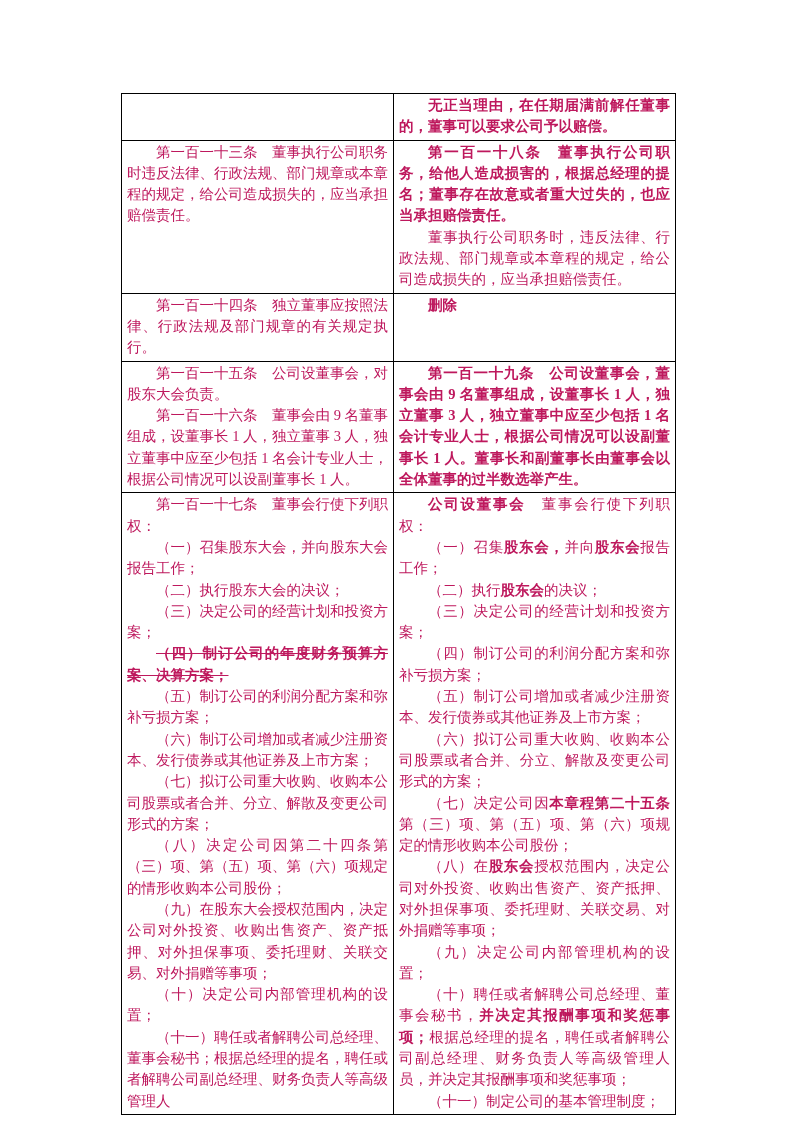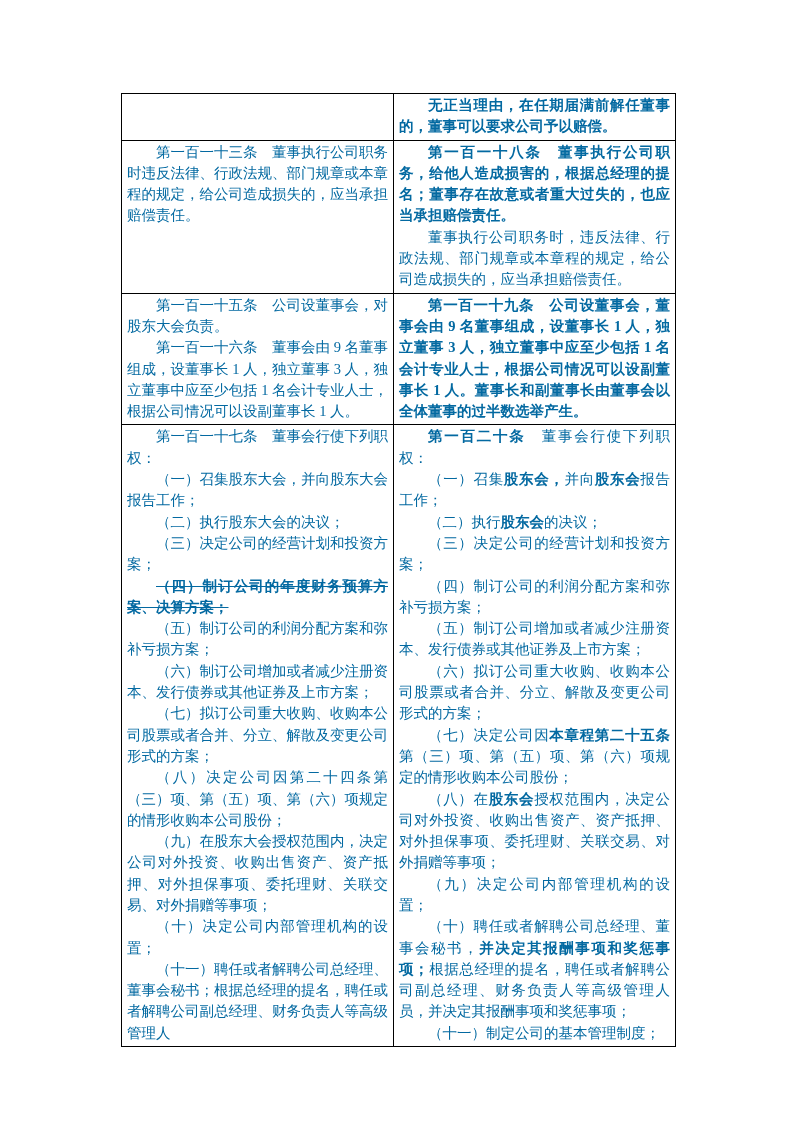--- a/index.html
+++ b/index.html
@@ -1,21 +1,21 @@
 <!DOCTYPE html>
 <html><head>
 <meta charset="utf-8">
 <style>
   html,body{margin:0;padding:0;background:#ffffff;}
   .page{
     position:relative;
     width:794px;height:1122px;
     background:#ffffff;
     font-family:"Liberation Serif","DejaVu Serif",serif;
-    color:#0369a1;
+    color:#be185d;
     overflow:hidden;
   }
   .diff-table{
     position:absolute;
     left:121px;top:93px;
     width:554px;
     border-collapse:collapse;
     table-layout:fixed;
   }
   .diff-table td{
@@ -60,20 +60,28 @@
           <td>
             <p class="para"><span>第一百一十三条　董事执行公司职务时违反法律、行政法规、部门规章或本章程的规定，给公司造成损失的，应当承担赔偿责任。</span></p>
           </td>
           <td>
             <p class="para"><span class="bold">第一百一十八条　董事执行公司职务，给他人造成损害的，根据总经理的提名；董事存在故意或者重大过失的，也应当承担赔偿责任。</span></p>
             <p class="para"><span>董事执行公司职务时，违反法律、行政法规、部门规章或本章程的规定，给公司造成损失的，应当承担赔偿责任。</span></p>
           </td>
         </tr>
         <tr>
           <td>
+            <p class="para"><span>第一百一十四条　独立董事应按照法律、行政法规及部门规章的有关规定执行。</span></p>
+          </td>
+          <td>
+            <p class="para"><span class="bold">删除</span></p>
+          </td>
+        </tr>
+        <tr>
+          <td>
             <p class="para"><span>第一百一十五条　公司设董事会，对股东大会负责。</span></p>
             <p class="para"><span>第一百一十六条　董事会由 9 名董事组成，设董事长 1 人，独立董事 3 人，独立董事中应至少包括 1 名会计专业人士，根据公司情况可以设副董事长 1 人。</span></p>
           </td>
           <td>
             <p class="para"><span class="bold">第一百一十九条　公司设董事会，董事会由 9 名董事组成，设董事长 1 人，独立董事 3 人，独立董事中应至少包括 1 名会计专业人士，根据公司情况可以设副董事长 1 人。董事长和副董事长由董事会以全体董事的过半数选举产生。</span></p>
           </td>
         </tr>
         <tr>
           <td>
             <p class="para"><span>第一百一十七条　董事会行使下列职权：</span></p>
@@ -83,21 +91,21 @@
             <p class="para"><span class="bold strike">（四）制订公司的年度财务预算方案、决算方案；</span></p>
             <p class="para"><span>（五）制订公司的利润分配方案和弥补亏损方案；</span></p>
             <p class="para"><span>（六）制订公司增加或者减少注册资本、发行债券或其他证券及上市方案；</span></p>
             <p class="para"><span>（七）拟订公司重大收购、收购本公司股票或者合并、分立、解散及变更公司形式的方案；</span></p>
             <p class="para"><span>（八）决定公司因第二十四条第 （三）项、第（五）项、第（六）项规定的情形收购本公司股份；</span></p>
             <p class="para"><span>（九）在股东大会授权范围内，决定公司对外投资、收购出售资产、资产抵押、对外担保事项、委托理财、关联交易、对外捐赠等事项；</span></p>
             <p class="para"><span>（十）决定公司内部管理机构的设置；</span></p>
             <p class="para"><span>（十一）聘任或者解聘公司总经理、董事会秘书；根据总经理的提名，聘任或者解聘公司副总经理、财务负责人等高级管理人</span></p>
           </td>
           <td>
-            <p class="para"><span class="bold">第一百二十条</span><span>　董事会行使下列职权：</span></p>
+            <p class="para"><span class="bold">公司设董事会</span><span>　董事会行使下列职权：</span></p>
             <p class="para"><span>（一）召集</span><span class="bold">股东会，</span><span>并向</span><span class="bold">股东会</span><span>报告工作；</span></p>
             <p class="para"><span>（二）执行</span><span class="bold">股东会</span><span>的决议；</span></p>
             <p class="para"><span>（三）决定公司的经营计划和投资方案；</span></p>
             <p class="para"><span>（四）制订公司的利润分配方案和弥补亏损方案；</span></p>
             <p class="para"><span>（五）制订公司增加或者减少注册资本、发行债券或其他证券及上市方案；</span></p>
             <p class="para"><span>（六）拟订公司重大收购、收购本公司股票或者合并、分立、解散及变更公司形式的方案；</span></p>
             <p class="para"><span>（七）决定公司因</span><span class="bold">本章程第二十五条</span><span>第（三）项、第（五）项、第（六）项规定的情形收购本公司股份；</span></p>
             <p class="para"><span>（八）在</span><span class="bold">股东会</span><span>授权范围内，决定公司对外投资、收购出售资产、资产抵押、对外担保事项、委托理财、关联交易、对外捐赠等事项；</span></p>
             <p class="para"><span>（九）决定公司内部管理机构的设置；</span></p>
             <p class="para"><span>（十）聘任或者解聘公司总经理、董事会秘书，</span><span class="bold">并决定其报酬事项和奖惩事项；</span><span>根据总经理的提名，聘任或者解聘公司副总经理、财务负责人等高级管理人员，并决定其报酬事项和奖惩事项；</span></p>

